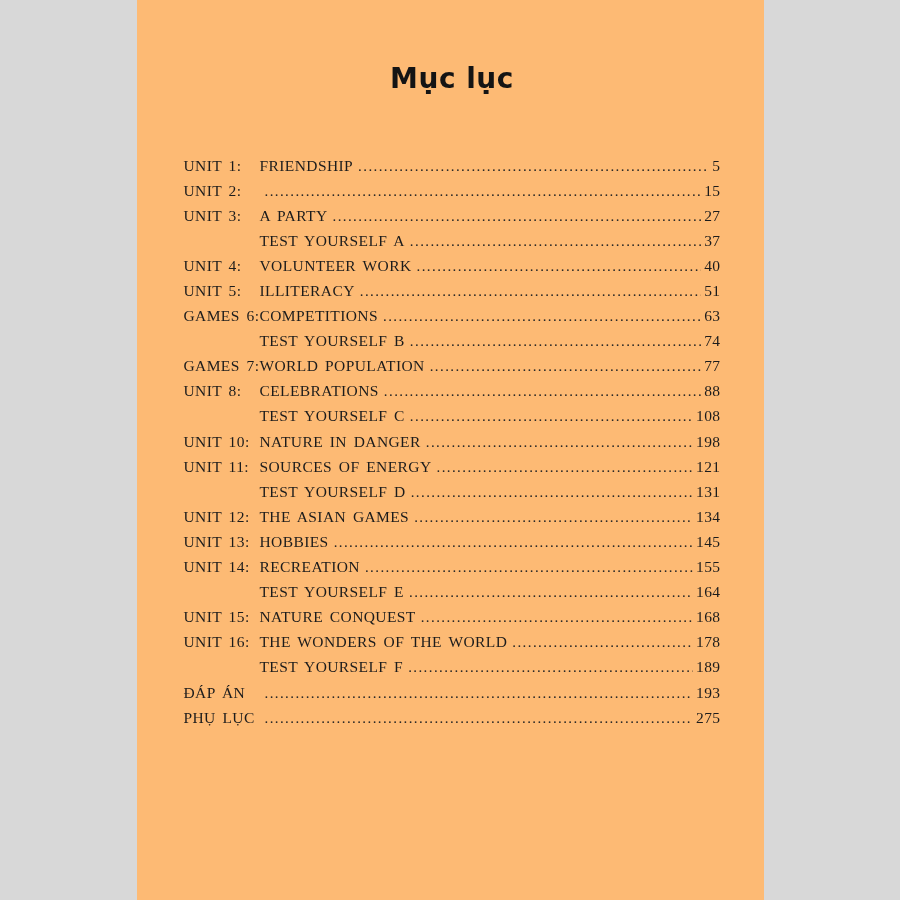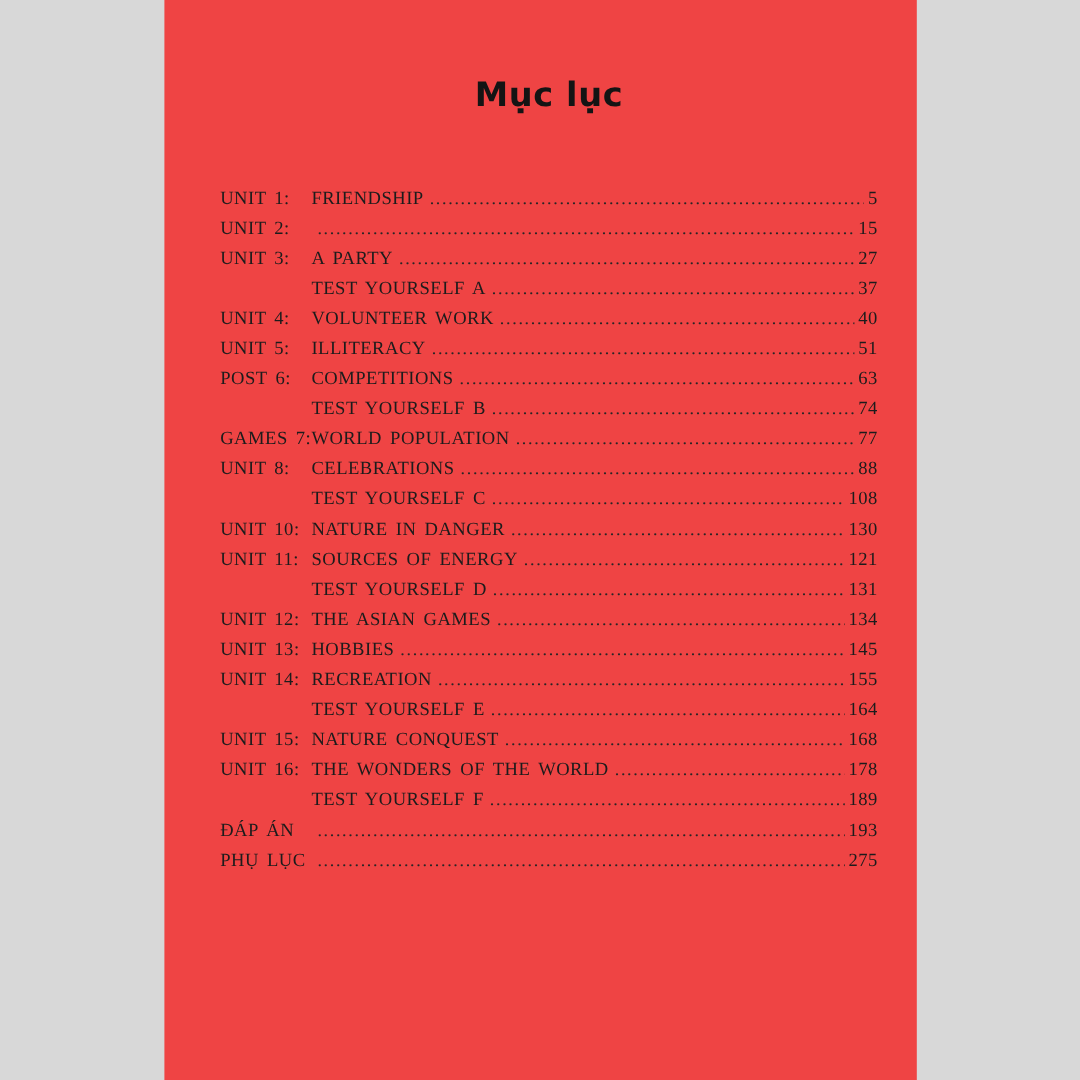--- a/index.html
+++ b/index.html
@@ -10,23 +10,23 @@
     width: 900px;
     height: 900px;
     overflow: hidden;
     background: #d8d8d8;
     font-family: "Liberation Serif", serif;
   }
   .paper {
     width: 627px;
     height: 900px;
     margin: 0 auto;
-    background: #ef4444;
+    background: #fdba74;
     box-sizing: border-box;
-    padding: 62px 32px 0 47px;
+    padding: 62px 43px 0 47px;
   }
   .toc-title {
     text-align: center;
     font-family: "DejaVu Sans", sans-serif;
     font-weight: 800;
     font-size: 28px;
     letter-spacing: 0.5px;
     color: #141414;
     margin: 0 0 58px 0;
   }
@@ -108,21 +108,21 @@
   </div>
 
   <div class="entry-row">
     <span class="entry-label">UNIT 5:</span>
     <span class="entry-title">ILLITERACY</span>
     <span class="entry-leader"></span>
     <span class="entry-page">51</span>
   </div>
 
   <div class="entry-row">
-    <span class="entry-label">POST 6:</span>
+    <span class="entry-label">GAMES 6:</span>
     <span class="entry-title">COMPETITIONS</span>
     <span class="entry-leader"></span>
     <span class="entry-page">63</span>
   </div>
 
   <div class="entry-row">
     <span class="entry-label"></span>
     <span class="entry-title">TEST YOURSELF B</span>
     <span class="entry-leader"></span>
     <span class="entry-page">74</span>
@@ -147,21 +147,21 @@
     <span class="entry-label"></span>
     <span class="entry-title">TEST YOURSELF C</span>
     <span class="entry-leader"></span>
     <span class="entry-page">108</span>
   </div>
 
   <div class="entry-row">
     <span class="entry-label">UNIT 10:</span>
     <span class="entry-title">NATURE IN DANGER</span>
     <span class="entry-leader"></span>
-    <span class="entry-page">130</span>
+    <span class="entry-page">198</span>
   </div>
 
   <div class="entry-row">
     <span class="entry-label">UNIT 11:</span>
     <span class="entry-title">SOURCES OF ENERGY</span>
     <span class="entry-leader"></span>
     <span class="entry-page">121</span>
   </div>
 
   <div class="entry-row">

